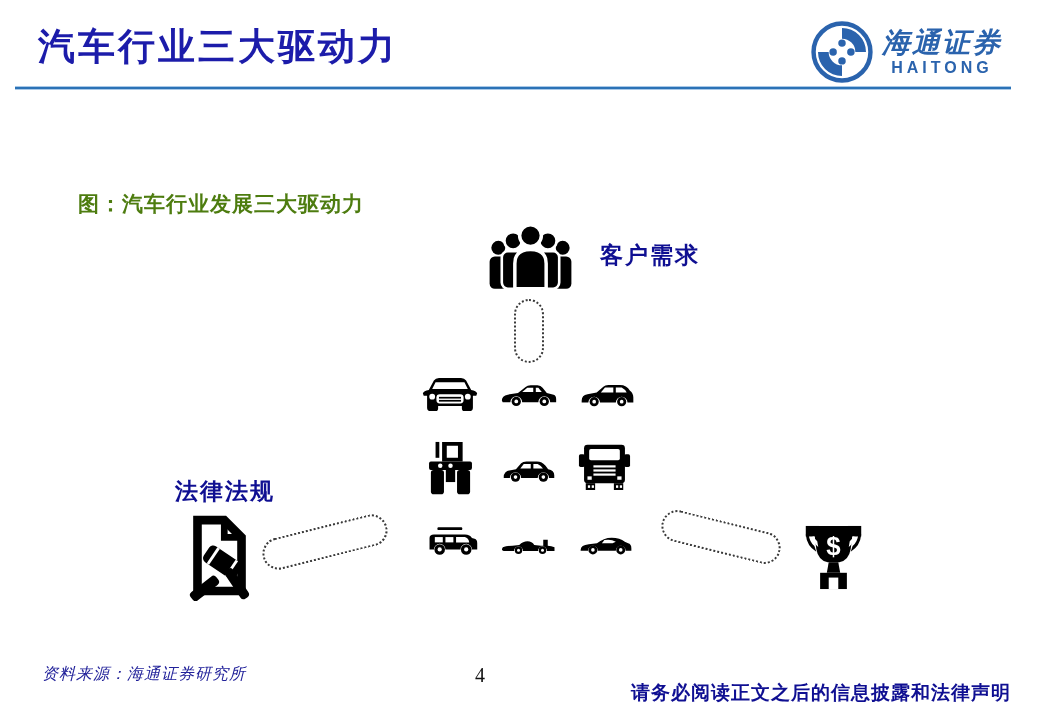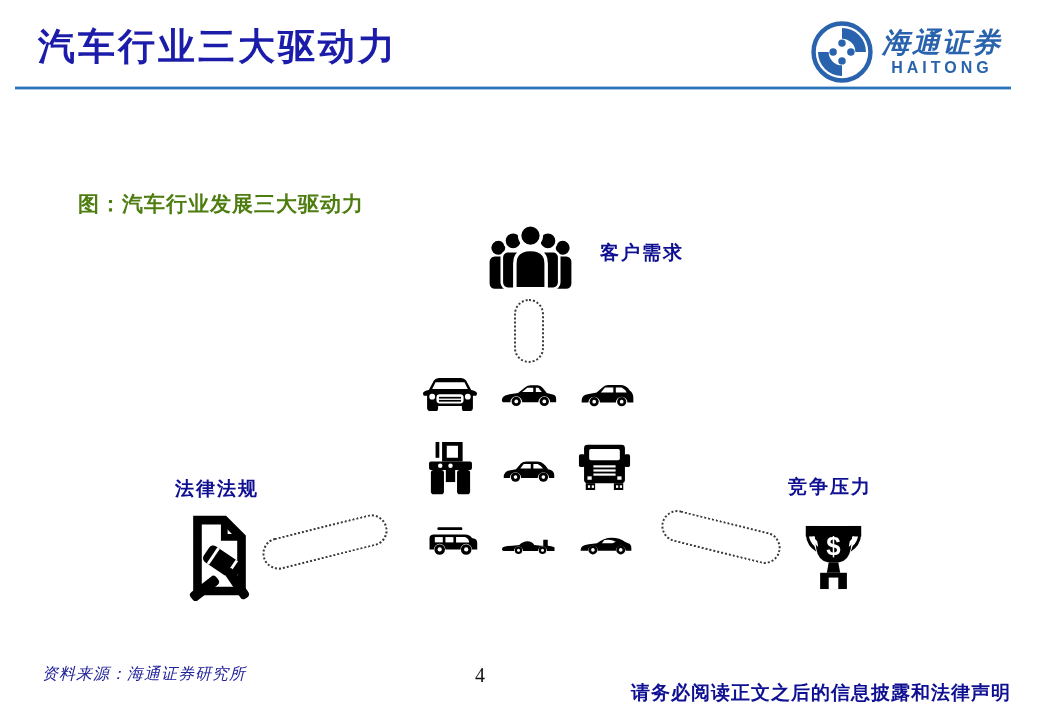--- a/index.html
+++ b/index.html
@@ -18,21 +18,21 @@
   .logo-wrap { left:810px; top:20px; display:flex; align-items:center; gap:8px; }
   .logo-text { display:flex; flex-direction:column; align-items:center; line-height:1; }
   .logo-cn { font-size:28px; font-weight:bold; color:#2a63ad; letter-spacing:2px;
              font-style:italic; }
   .logo-en { font-size:16px; font-weight:bold; color:#2a63ad; letter-spacing:4px;
              font-family:"Liberation Sans",sans-serif; margin-top:3px; }
 
   
   .caption { left:60px; top:190px; font-size:21px; font-weight:bold;
              color:#4d7c0f; letter-spacing:1px;margin-left:18px; }
-  .node-label { font-size:19px; font-weight:bold; color:#0f0f92; letter-spacing:2px; }
+  .node-label { font-size:23px; font-weight:bold; color:#0f0f92; letter-spacing:2px; }
   .lbl-top   { left:600px; top:240px; }
   .lbl-left  { left:175px; top:476px;text-align:center; }
   .lbl-right { left:788px; top:474px; }
 
   .capsule { border:2px dotted #3a3a3a; border-radius:999px; }
   .cap-top   { left:514px; top:299px; width:30px;  height:64px; }
   .cap-left  { left:261px; top:526px; width:128px; height:32px; transform:rotate(-14deg); }
   .cap-right { left:660px; top:521px; width:122px; height:32px; transform:rotate(14deg); }
 
   .icon { display:block; }
@@ -219,21 +219,20 @@
       <g transform="translate(38,52) rotate(34)">
         <rect x="-20" y="-10" width="40" height="20" rx="5" fill="#000"></rect>
         <rect x="-13" y="-10" width="3" height="20" fill="#fff"></rect>
         <rect x="10" y="-10" width="3" height="20" fill="#fff"></rect>
         <rect x="-5" y="9" width="10" height="36" rx="4" fill="#000" transform="rotate(-68)" transform-origin="0 0"></rect>
       </g>
       <rect x="2" y="74" width="34" height="11" rx="4" fill="#000" transform="rotate(-38 19 79)"></rect>
     </svg>
   </span>
 
-  <div class="abs node-label lbl-right">竞争压力</div>
   <span class="abs icon" style="left:801px;top:522px;">
     <svg width="65" height="71" viewBox="0 0 68 72">
       <g fill="#000">
         <rect x="5" y="3" width="14" height="11"></rect>
         <rect x="49" y="3" width="14" height="11"></rect>
         <path d="M13 3 H55 L52 27 Q50 39 40 41 H28 Q18 39 16 27 Z"></path>
         <path d="M5 12 Q6 24 16 30 L14 24 Q9 20 8 12 Z"></path>
         <path d="M63 12 Q62 24 52 30 L54 24 Q59 20 60 12 Z"></path>
         <path d="M29 41 H39 L41 52 H27 Z"></path>
         <rect x="20" y="52" width="28" height="17"></rect>

